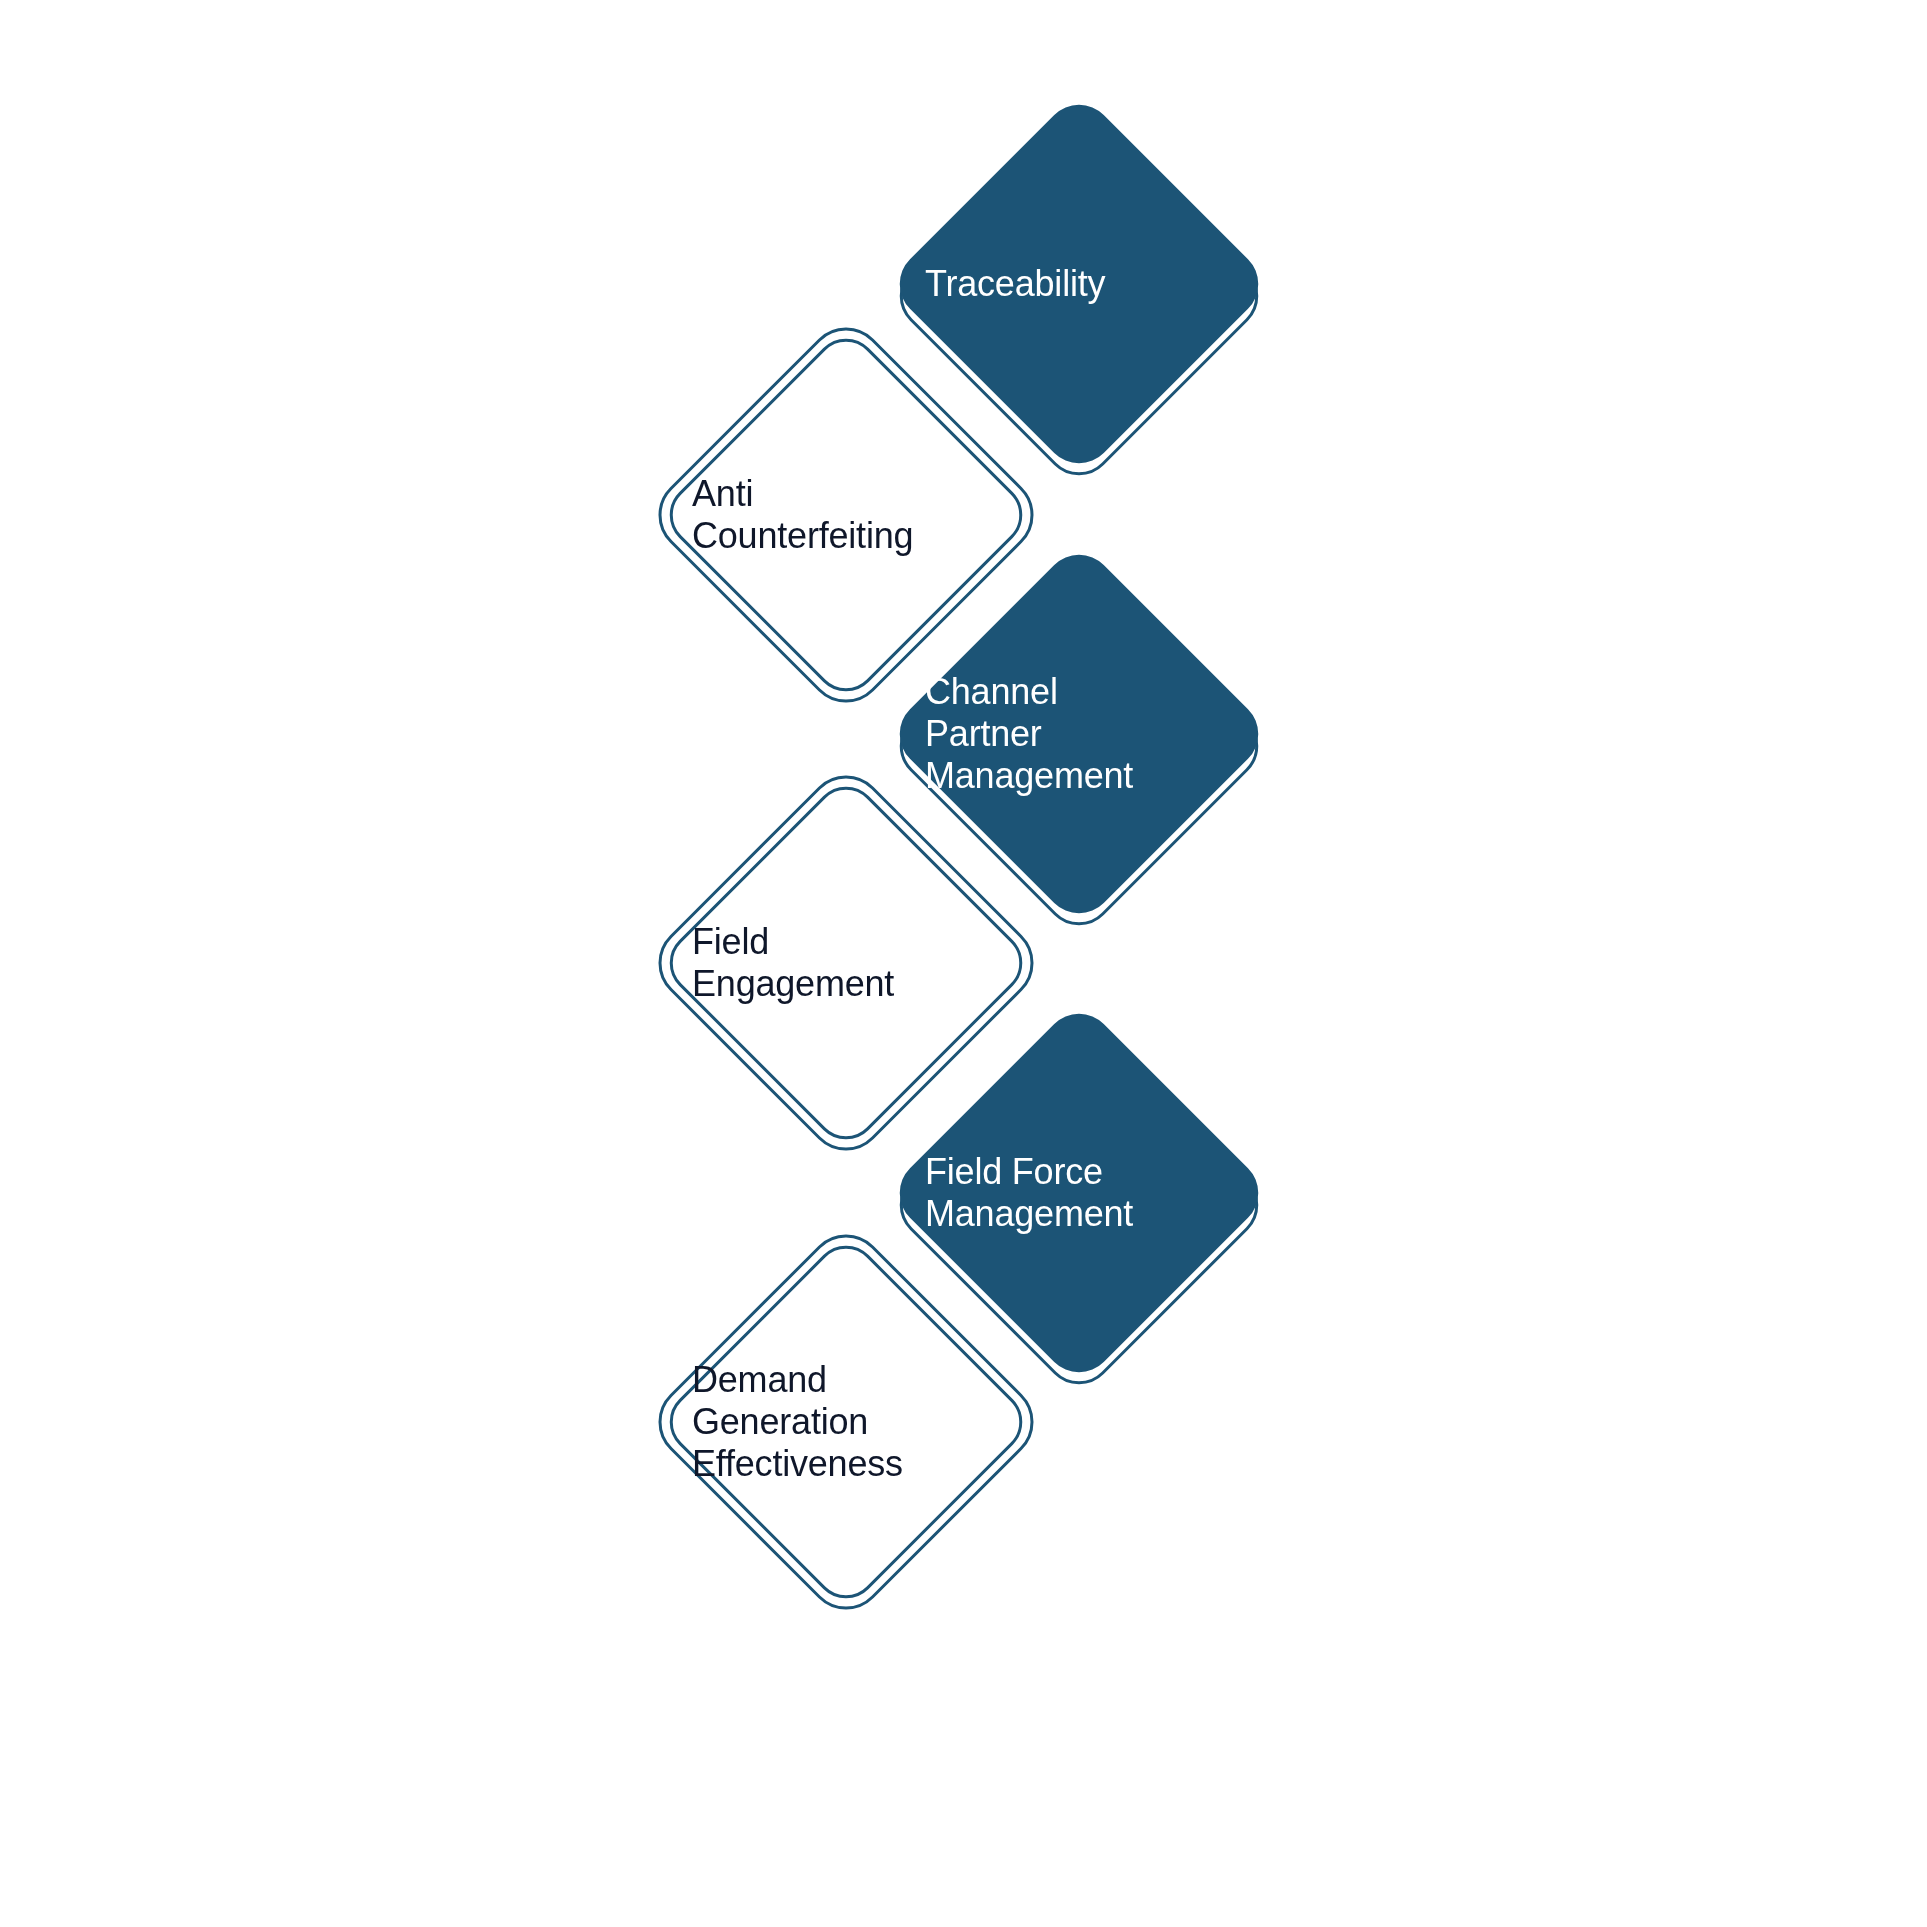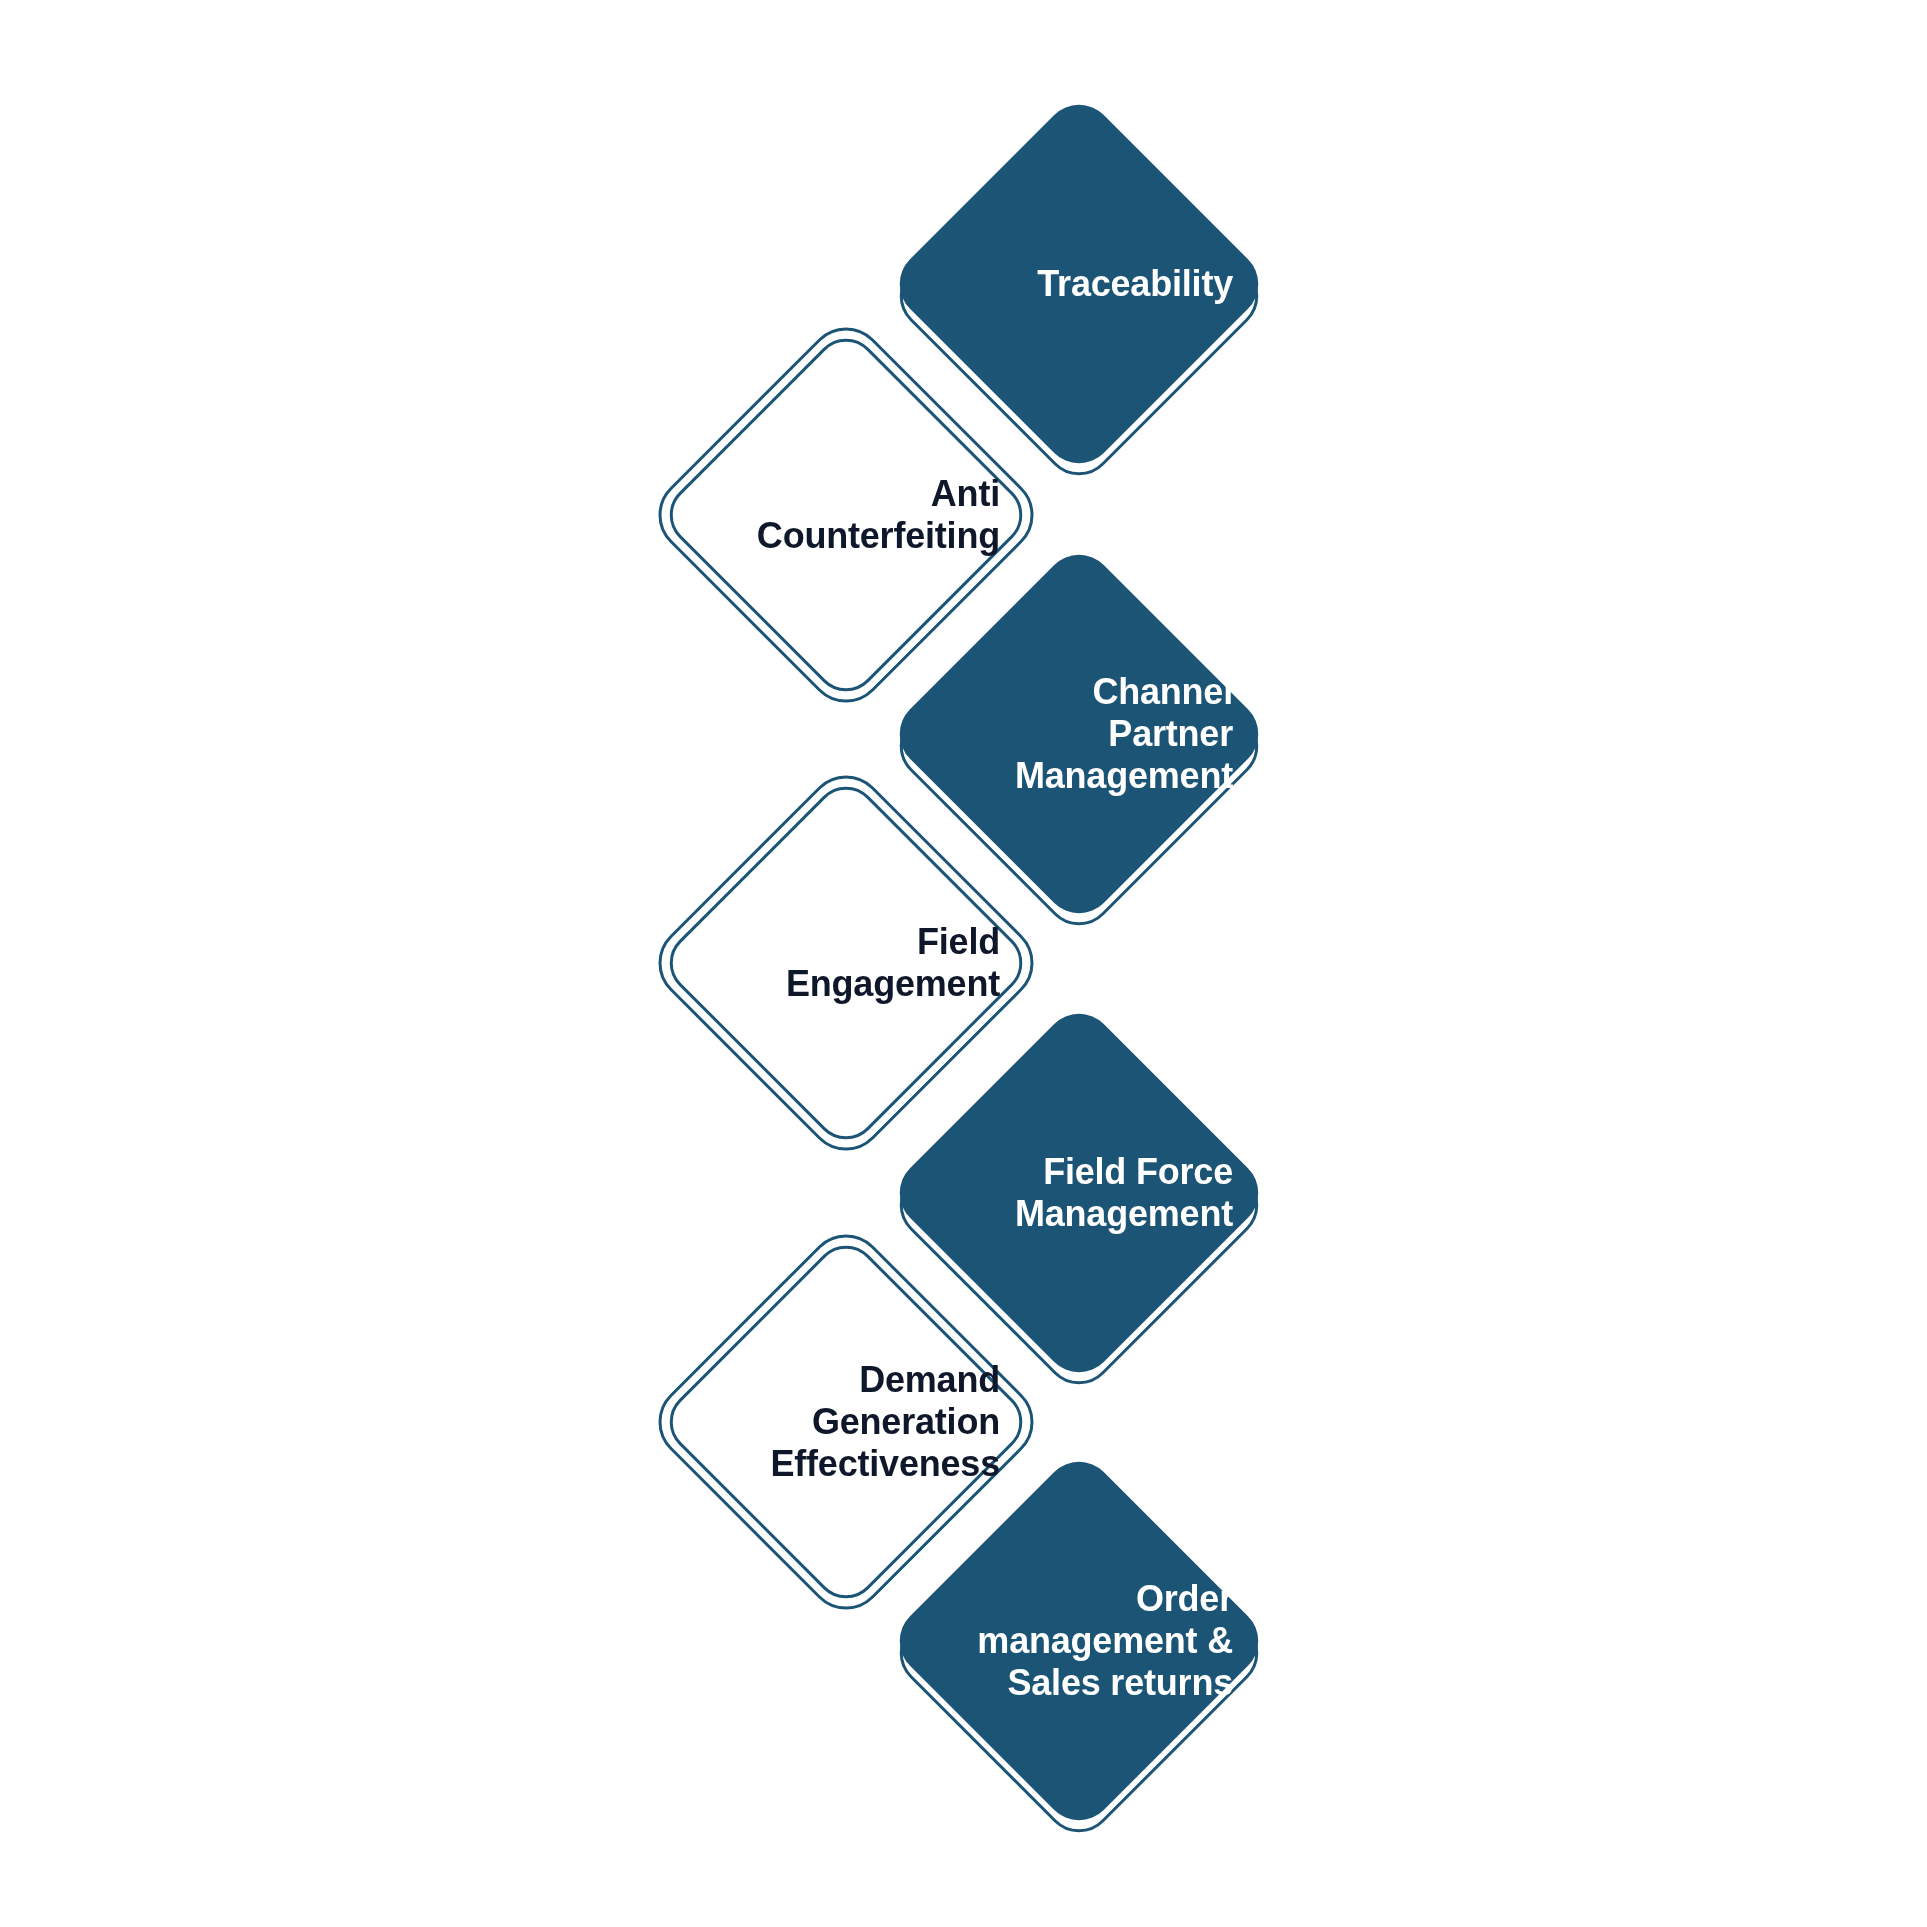--- a/index.html
+++ b/index.html
@@ -74,27 +74,26 @@
   }
 
   
   .dia-label {
     position: absolute;
     left: 50%;
     top: 50%;
     width: 308px;
     margin-left: -154px;
     transform: translateY(-50%);
-    text-align: right;
+    text-align: left;
     font-size: 36px;
     line-height: 1.16;
     letter-spacing: -0.2px;
     white-space: pre-line;
     pointer-events: none;
-    font-weight: bold;
   }
   .node.filled .dia-label  { color: #ffffff; }
   .node.outlined .dia-label { color: #0f172a; }
 </style>
 </head>
 <body>
 
 <div id="stage">
 
   <div class="node filled" style="left:1079px; top:284px;">
@@ -133,22 +132,15 @@
 Effectiveness</div>
   </div>
 
   <div class="node filled" style="left:1079px; top:1193px;">
     <div class="dia-shape dia-outline-a"></div>
     <div class="dia-shape dia-fill"></div>
     <div class="dia-label">Field Force
 Management</div>
   </div>
 
-  <div class="node filled" style="left:1079px; top:1641px;">
-    <div class="dia-shape dia-outline-a"></div>
-    <div class="dia-shape dia-fill"></div>
-    <div class="dia-label">Order
-management &amp;
-Sales returns</div>
-  </div>
 
 </div>
 
 
 </body></html>

